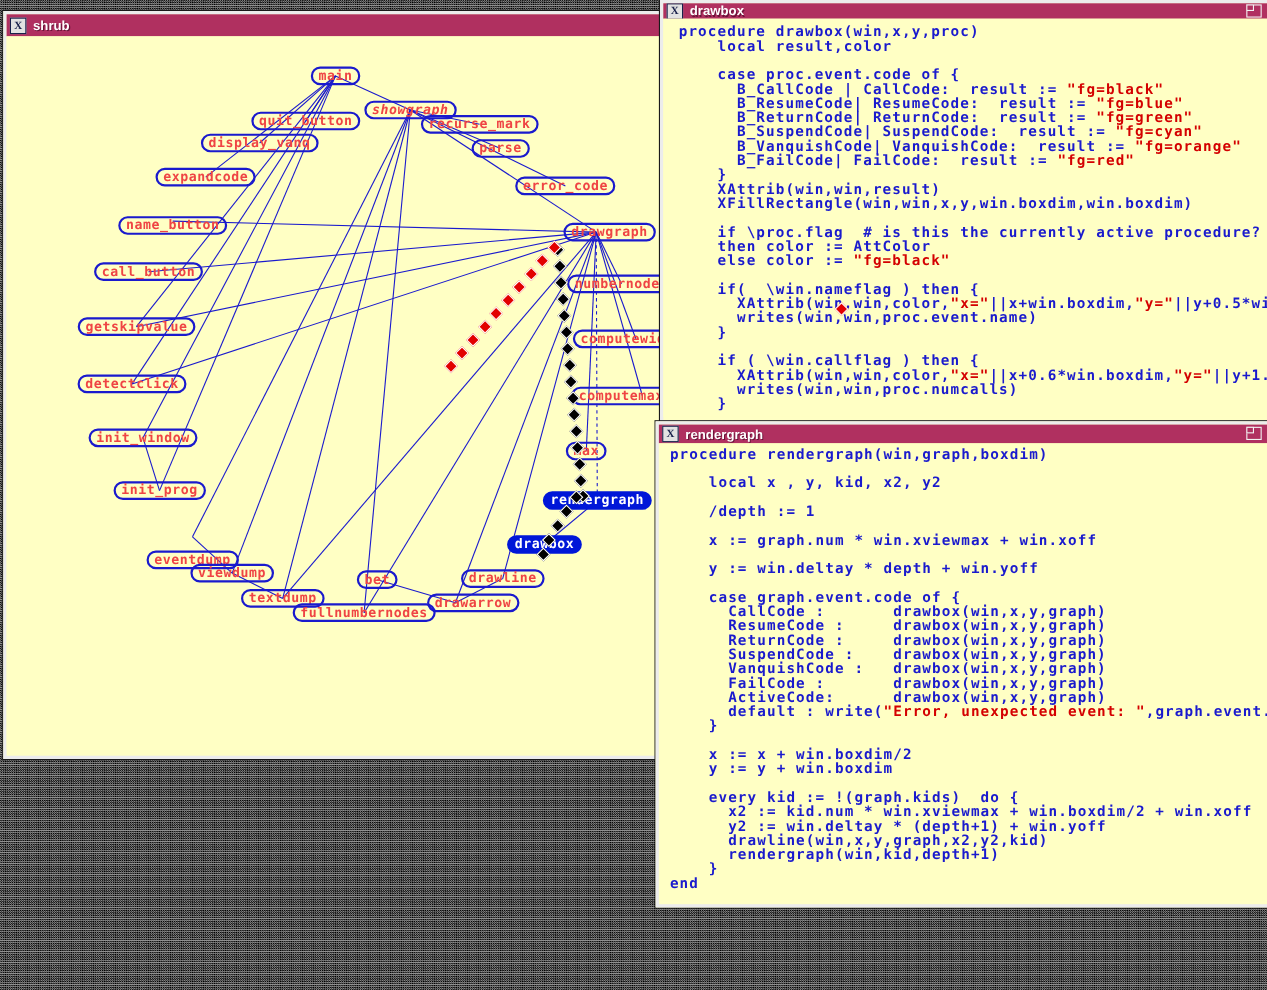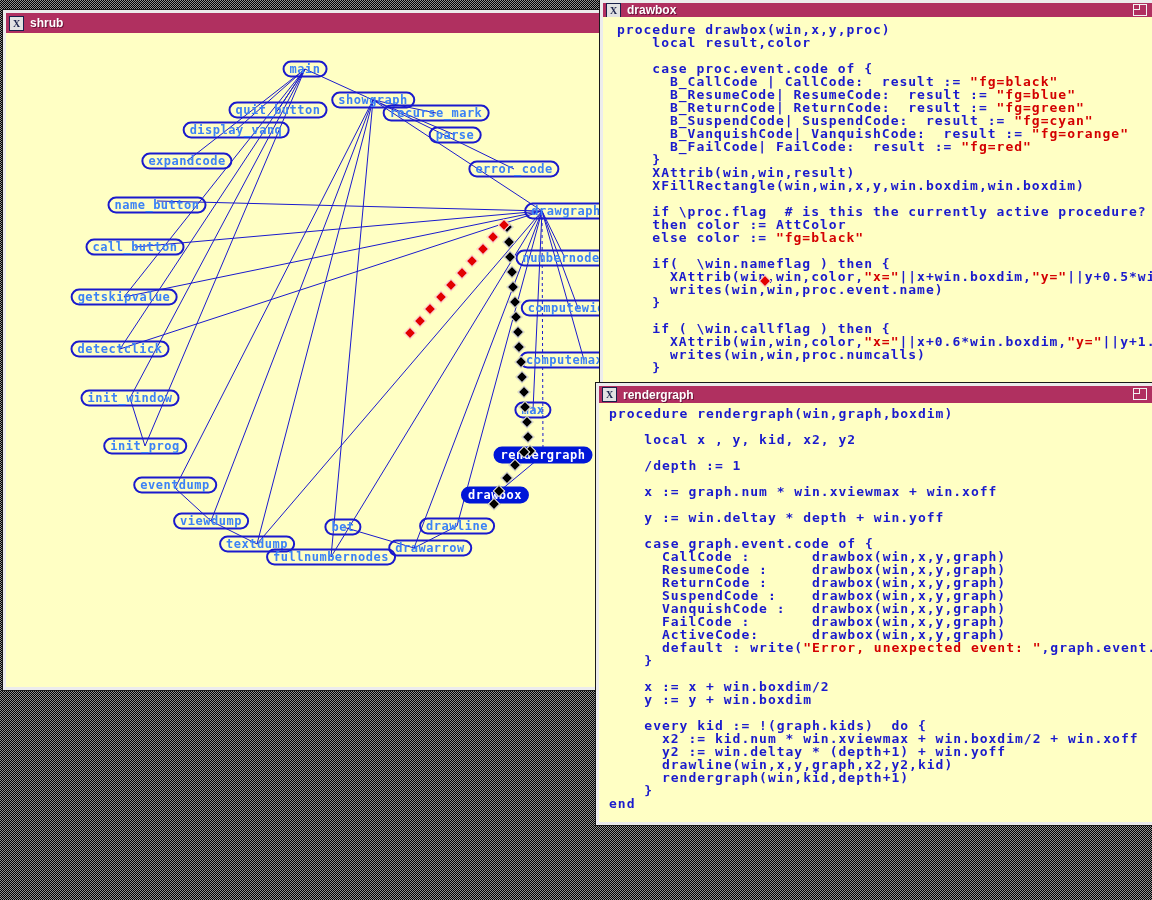--- a/index.html
+++ b/index.html
@@ -17,21 +17,21 @@
   .iconify{position:absolute;top:1px;width:12px;height:10px;border:1px solid #f2f2f2;}
   .iconify i{position:absolute;left:-1px;top:-1px;width:5px;height:4px;border:1px solid #f2f2f2;background:#b03060;}
   .content{position:relative;background:#ffffc4;overflow:hidden;}
   
   .code{padding:6px 0 0 14px;}
   .cl{white-space:pre;color:#1a1acd;font:bold 13px/13px "DejaVu Sans Mono",monospace;letter-spacing:1px;height:13px;}
   .cl .str{color:#d40000;}
   
   .edges{position:absolute;left:0;top:0;}
   .node{position:absolute;transform:translate(-50%,-50%);border:2px solid #1a1acd;border-radius:9px;
-    color:#3b82f6;background:transparent;font:bold 12px/13px "DejaVu Sans Mono",monospace;letter-spacing:.5px;
+    color:#ef4444;background:transparent;font:bold 12px/13px "DejaVu Sans Mono",monospace;letter-spacing:.5px;
     padding:0 5px;height:13px;white-space:nowrap;z-index:3;}
   .node.hl{background:#0017d8;border-color:#0017d8;color:#fff;z-index:4;}
   .dmd{position:absolute;width:7px;height:7px;transform:translate(-50%,-50%) rotate(45deg);
     border:1px solid #fff;z-index:5;}
   .dmd.k{background:#000;}
   .dmd.r{background:#e20000;}
   
   #win-shrub{left:3px;top:10px;width:603px;height:674px;z-index:1;}
   #win-shrub .titlebar{height:20px;}
   #win-shrub .content{width:597px;height:648px;}
@@ -88,39 +88,39 @@
           <line x1="536" y1="178" x2="527" y2="377" stroke="#1a1acd" stroke-width="1"></line>
           <line x1="536" y1="178" x2="451" y2="493" stroke="#1a1acd" stroke-width="1"></line>
           <line x1="536" y1="178" x2="408" y2="515" stroke="#1a1acd" stroke-width="1"></line>
           <line x1="536" y1="178" x2="251" y2="511" stroke="#1a1acd" stroke-width="1"></line>
           <line x1="536" y1="178" x2="325" y2="524" stroke="#1a1acd" stroke-width="1"></line>
           <line x1="537" y1="422" x2="489" y2="462" stroke="#1a1acd" stroke-width="1"></line>
           <line x1="536" y1="178" x2="537" y2="422" stroke="#1a1acd" stroke-width="1" stroke-dasharray="3,3"></line>
         </svg>
         <div class="node" style="left: 299px; top: 36px;">main</div>
         <div class="node" style="left: 272px; top: 77px;">quit_button</div>
-        <div class="node" style="left: 367px; top: 67px;">showgraph</div>
+        <div class="node" style="left: 367px; top: 67px; font-style: italic;">showgraph</div>
         <div class="node" style="left: 430px; top: 80px;">recurse_mark</div>
         <div class="node" style="left: 230px; top: 97px;">display_vanq</div>
         <div class="node" style="left: 449px; top: 102px;">parse</div>
         <div class="node" style="left: 181px; top: 128px;">expandcode</div>
         <div class="node" style="left: 508px; top: 136px;">error_code</div>
         <div class="node" style="left: 151px; top: 172px;">name_button</div>
-        <div class="node" style="left: 560px; top: 178px;">drawgraph</div>
+        <div class="node" style="left: 548px; top: 178px;">drawgraph</div>
         <div class="node" style="left: 129px; top: 214px;">call_button</div>
         <div class="node" style="left: 559px; top: 225px;">numbernodes</div>
         <div class="node" style="left: 118px; top: 264px;">getskipvalue</div>
         <div class="node" style="left: 572px; top: 275px;">computewidths</div>
         <div class="node" style="left: 114px; top: 316px;">detectclick</div>
         <div class="node" style="left: 578px; top: 327px;">computemaxdepth</div>
         <div class="node" style="left: 124px; top: 365px;">init_window</div>
         <div class="node" style="left: 527px; top: 377px;">max</div>
         <div class="node" style="left: 139px; top: 413px;">init_prog</div>
         <div class="node hl" style="left: 537px; top: 422px;">rendergraph</div>
-        <div class="node" style="left: 169px; top: 452px;">eventdump</div>
+        <div class="node" style="left: 169px; top: 476px;">eventdump</div>
         <div class="node hl" style="left: 489px; top: 462px;">drawbox</div>
         <div class="node" style="left: 205px; top: 488px;">viewdump</div>
         <div class="node" style="left: 337px; top: 494px;">bet</div>
         <div class="node" style="left: 451px; top: 493px;">drawline</div>
         <div class="node" style="left: 251px; top: 511px; text-align: center;">textdump</div>
         <div class="node" style="left: 424px; top: 515px;">drawarrow</div>
         <div class="node" style="left: 325px; top: 524px;">fullnumbernodes</div>
         <span class="dmd k" style="left: 501px; top: 194px;"></span>
         <span class="dmd k" style="left: 503px; top: 209px;"></span>
         <span class="dmd k" style="left: 504px; top: 224px;"></span>

